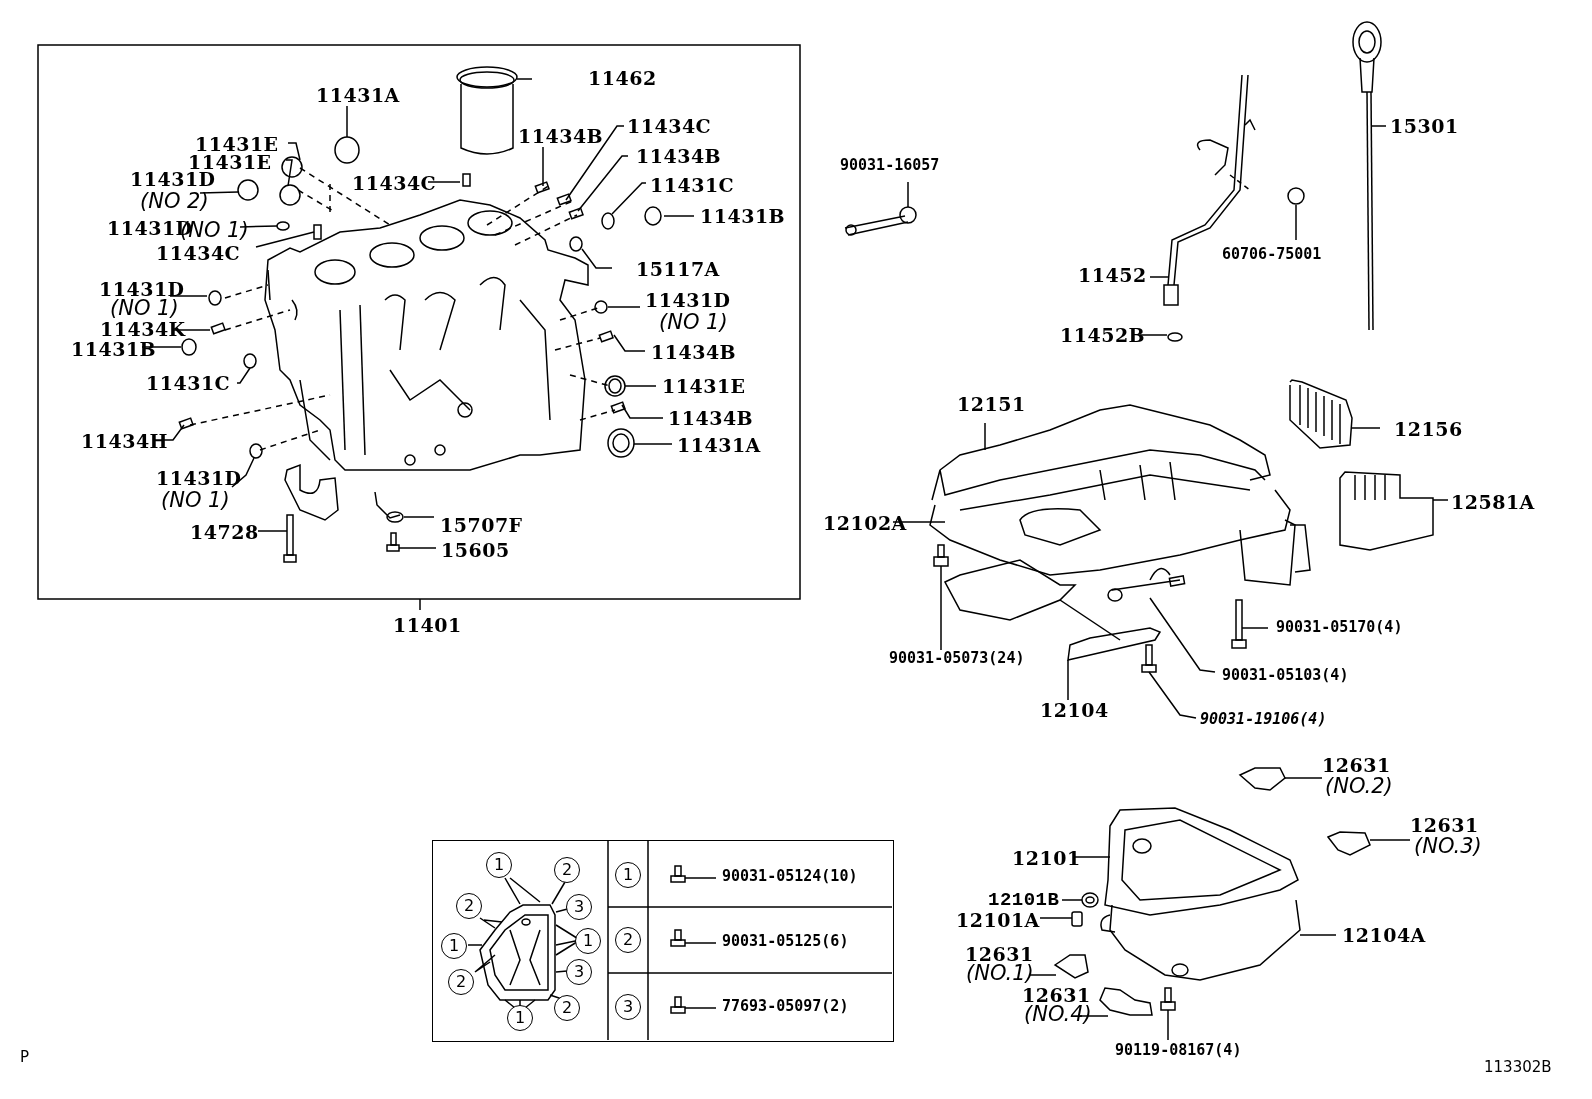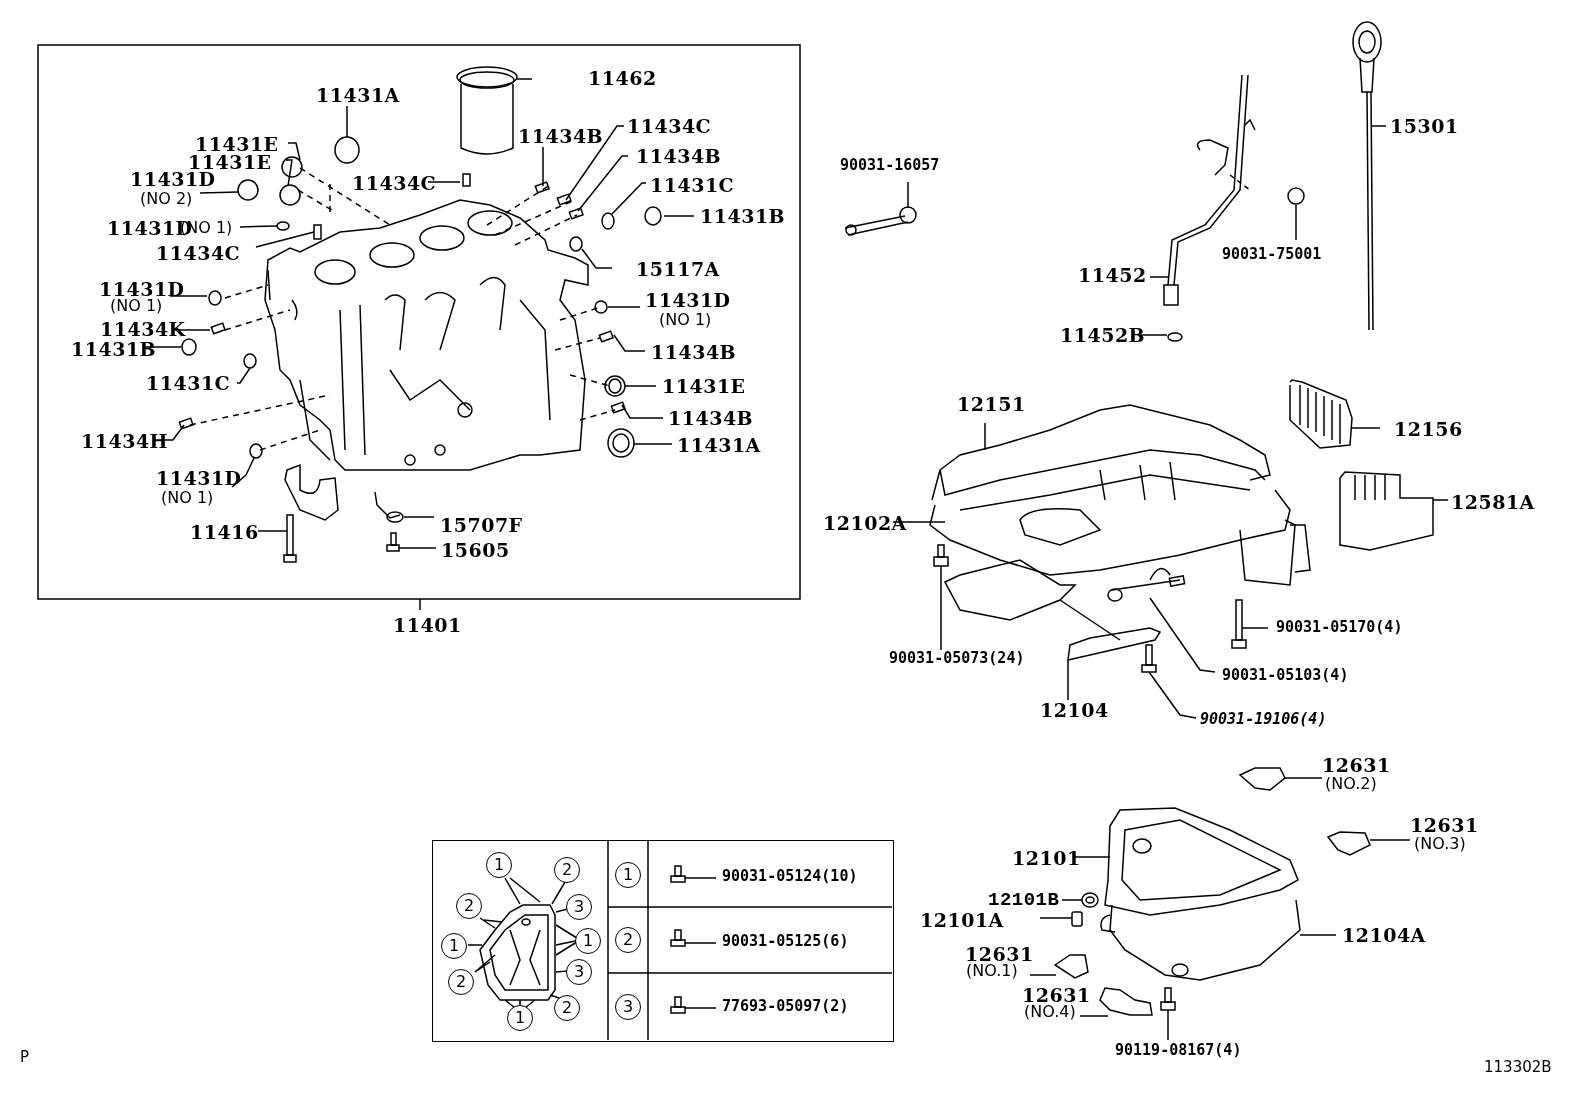--- a/index.html
+++ b/index.html
@@ -1,21 +1,21 @@
 <!DOCTYPE html>
 <html><head>
 <meta charset="utf-8">
 <style>
   html, body { margin:0; padding:0; background:#ffffff; }
   body { width:1592px; height:1099px; position:relative; overflow:hidden;
          font-family:"DejaVu Sans Mono", "Liberation Mono", monospace; color:#000; }
   .lbl { position:absolute; font-family:"DejaVu Serif", "Liberation Serif", serif; font-weight:bold;
          font-size:19px; letter-spacing:0.5px; white-space:nowrap; line-height:1; }
   .sub { position:absolute; font-family:"DejaVu Sans", "Liberation Sans", sans-serif;
-         font-size:16px; white-space:nowrap; line-height:1; }
+         font-size:21px; white-space:nowrap; line-height:1;font-style:italic; }
   .mono { position:absolute; font-family:"DejaVu Sans Mono", "Liberation Mono", monospace; font-weight:bold;
           font-size:15px; white-space:nowrap; line-height:1; }
   svg { position:absolute; left:0; top:0; }
   .legend-box { position:absolute; left:432px; top:840px; width:460px; height:200px; border:1.5px solid #000; }
   .circ { position:absolute; width:24px; height:24px; border:1.5px solid #000; border-radius:50%;
           font-family:"DejaVu Sans", "Liberation Sans", sans-serif; font-size:16px; text-align:center; line-height:24px; background:#fff; }
   .footer-left { position:absolute; left:20px; top:1048px; font-family:"DejaVu Sans", "Liberation Sans", sans-serif; font-size:15px; }
   .footer-right { position:absolute; left:1484px; top:1058px; font-family:"DejaVu Sans", "Liberation Sans", sans-serif; font-size:15px; }
 </style>
 </head>
@@ -313,52 +313,52 @@
 <div class="lbl" style="left:700px;top:207px;">11431B</div>
 <div class="lbl" style="left:617px;top:260px;margin-left:19px;">15117A</div>
 <div class="lbl" style="left:99px;top:280px;">11431D</div>
 <div class="sub" style="left:110px;top:298px;">(NO 1)</div>
 <div class="lbl" style="left:100px;top:320px;">11434K</div>
 <div class="lbl" style="left:71px;top:340px;">11431B</div>
 <div class="lbl" style="left:146px;top:374px;">11431C</div>
 <div class="lbl" style="left:81px;top:432px;">11434H</div>
 <div class="lbl" style="left:156px;top:469px;">11431D</div>
 <div class="sub" style="left:161px;top:490px;">(NO 1)</div>
-<div class="lbl" style="left:190px;top:523px;">11416</div>
+<div class="lbl" style="left:190px;top:523px;">14728</div>
 <div class="lbl" style="left:645px;top:291px;">11431D</div>
 <div class="sub" style="left:659px;top:312px;">(NO 1)</div>
 <div class="lbl" style="left:651px;top:343px;">11434B</div>
 <div class="lbl" style="left:662px;top:377px;">11431E</div>
 <div class="lbl" style="left:668px;top:409px;">11434B</div>
 <div class="lbl" style="left:677px;top:436px;">11431A</div>
 <div class="lbl" style="left:440px;top:508px;margin-top:8px;">15707F</div>
 <div class="lbl" style="left:441px;top:541px;">15605</div>
 <div class="lbl" style="left:393px;top:616px;">11401</div>
 
 <div class="mono" style="left:840px;top:158px;">90031-16057</div>
 <div class="lbl" style="left:1078px;top:266px;">11452</div>
 <div class="lbl" style="left:1060px;top:326px;">11452B</div>
-<div class="mono" style="left:1222px;top:247px;">90031-75001</div>
+<div class="mono" style="left:1222px;top:247px;">60706-75001</div>
 <div class="lbl" style="left:1390px;top:117px;">15301</div>
 <div class="lbl" style="left:957px;top:395px;">12151</div>
 <div class="lbl" style="left:1394px;top:420px;">12156</div>
 <div class="lbl" style="left:1451px;top:493px;">12581A</div>
 <div class="lbl" style="left:823px;top:514px;">12102A</div>
 <div class="mono" style="left:1276px;top:620px;">90031-05170(4)</div>
 <div class="mono" style="left:889px;top:651px;">90031-05073(24)</div>
 <div class="mono" style="left:1222px;top:668px;">90031-05103(4)</div>
 <div class="lbl" style="left:1040px;top:701px;">12104</div>
 <div class="mono" style="left:1200px;top:712px;font-style:italic;">90031-19106(4)</div>
 <div class="lbl" style="left:1322px;top:756px;">12631</div>
 <div class="sub" style="left:1325px;top:776px;">(NO.2)</div>
 <div class="lbl" style="left:1410px;top:816px;">12631</div>
 <div class="sub" style="left:1414px;top:836px;">(NO.3)</div>
 <div class="lbl" style="left:1012px;top:849px;">12101</div>
 <div class="lbl" style="left:988px;top:891px;font-family:Liberation Mono, monospace;">12101B</div>
-<div class="lbl" style="left:920px;top:911px;">12101A</div>
+<div class="lbl" style="left:956px;top:911px;">12101A</div>
 <div class="lbl" style="left:1342px;top:926px;">12104A</div>
 <div class="lbl" style="left:965px;top:945px;">12631</div>
 <div class="sub" style="left:966px;top:963px;">(NO.1)</div>
 <div class="lbl" style="left:1022px;top:986px;">12631</div>
 <div class="sub" style="left:1024px;top:1004px;">(NO.4)</div>
 <div class="mono" style="left:1115px;top:1043px;">90119-08167(4)</div>
 
 <div class="legend-box"></div>
 
 <div class="circ" style="left:486px;top:852px;">1</div>

